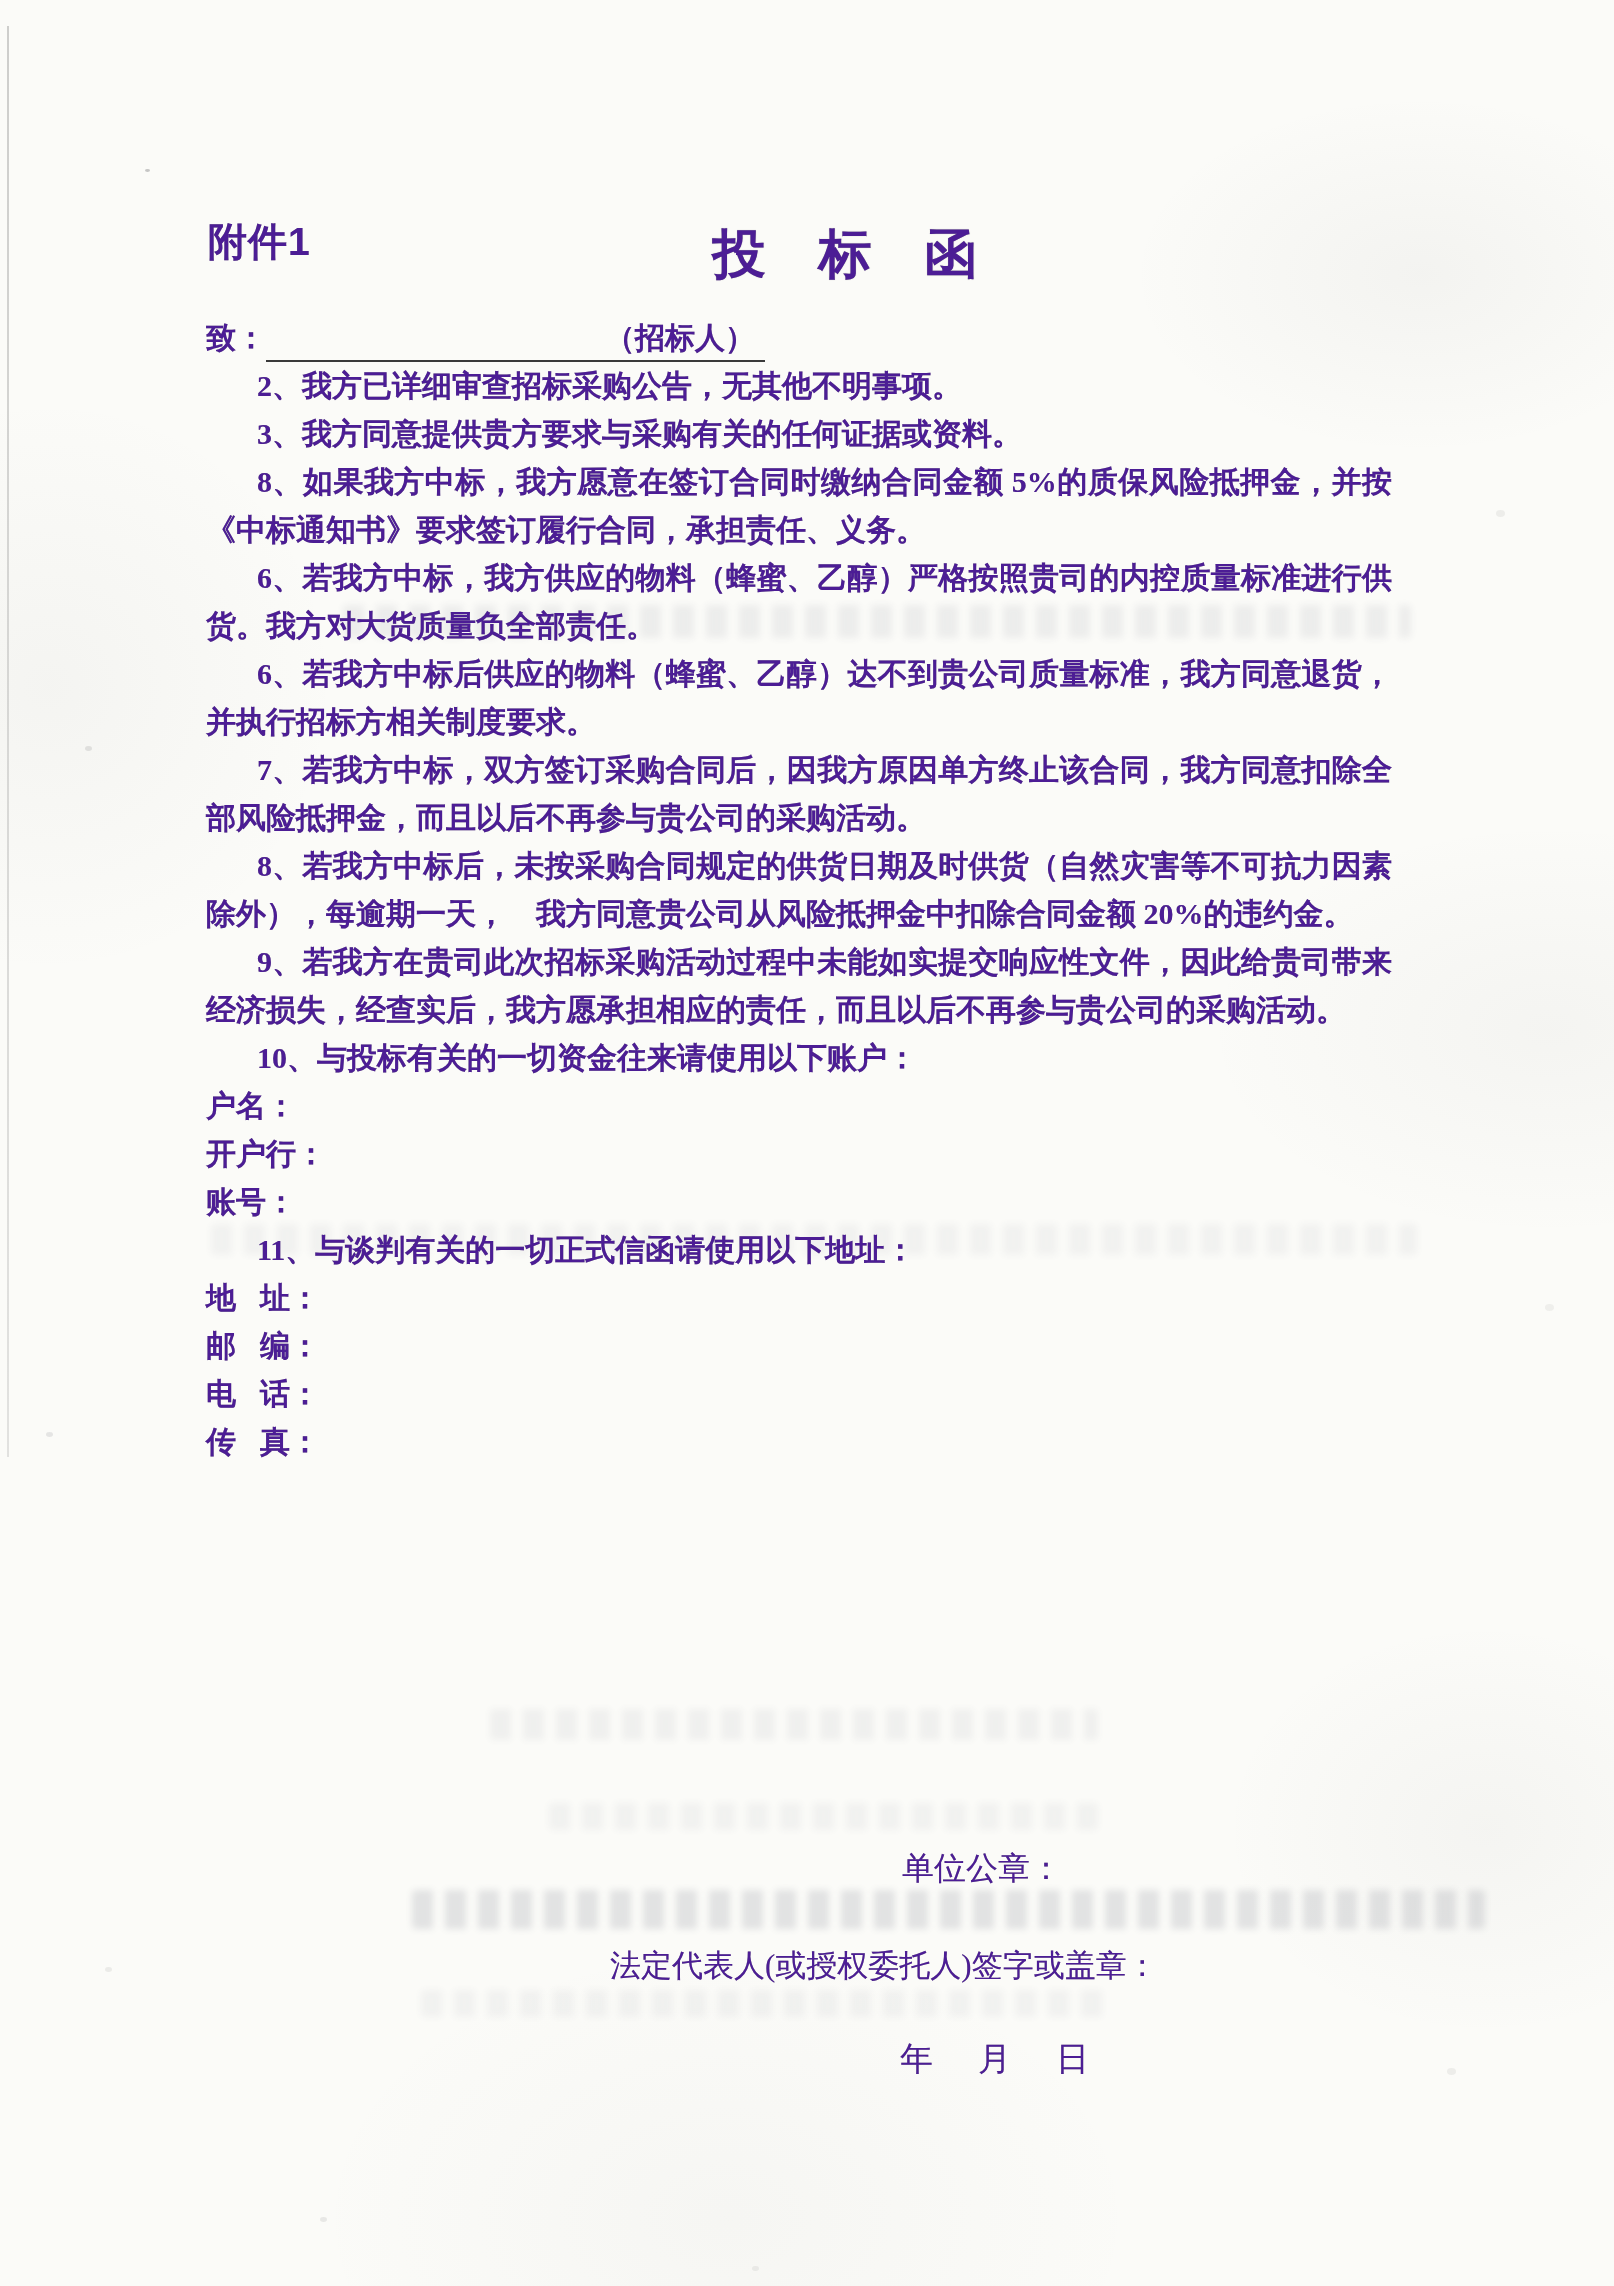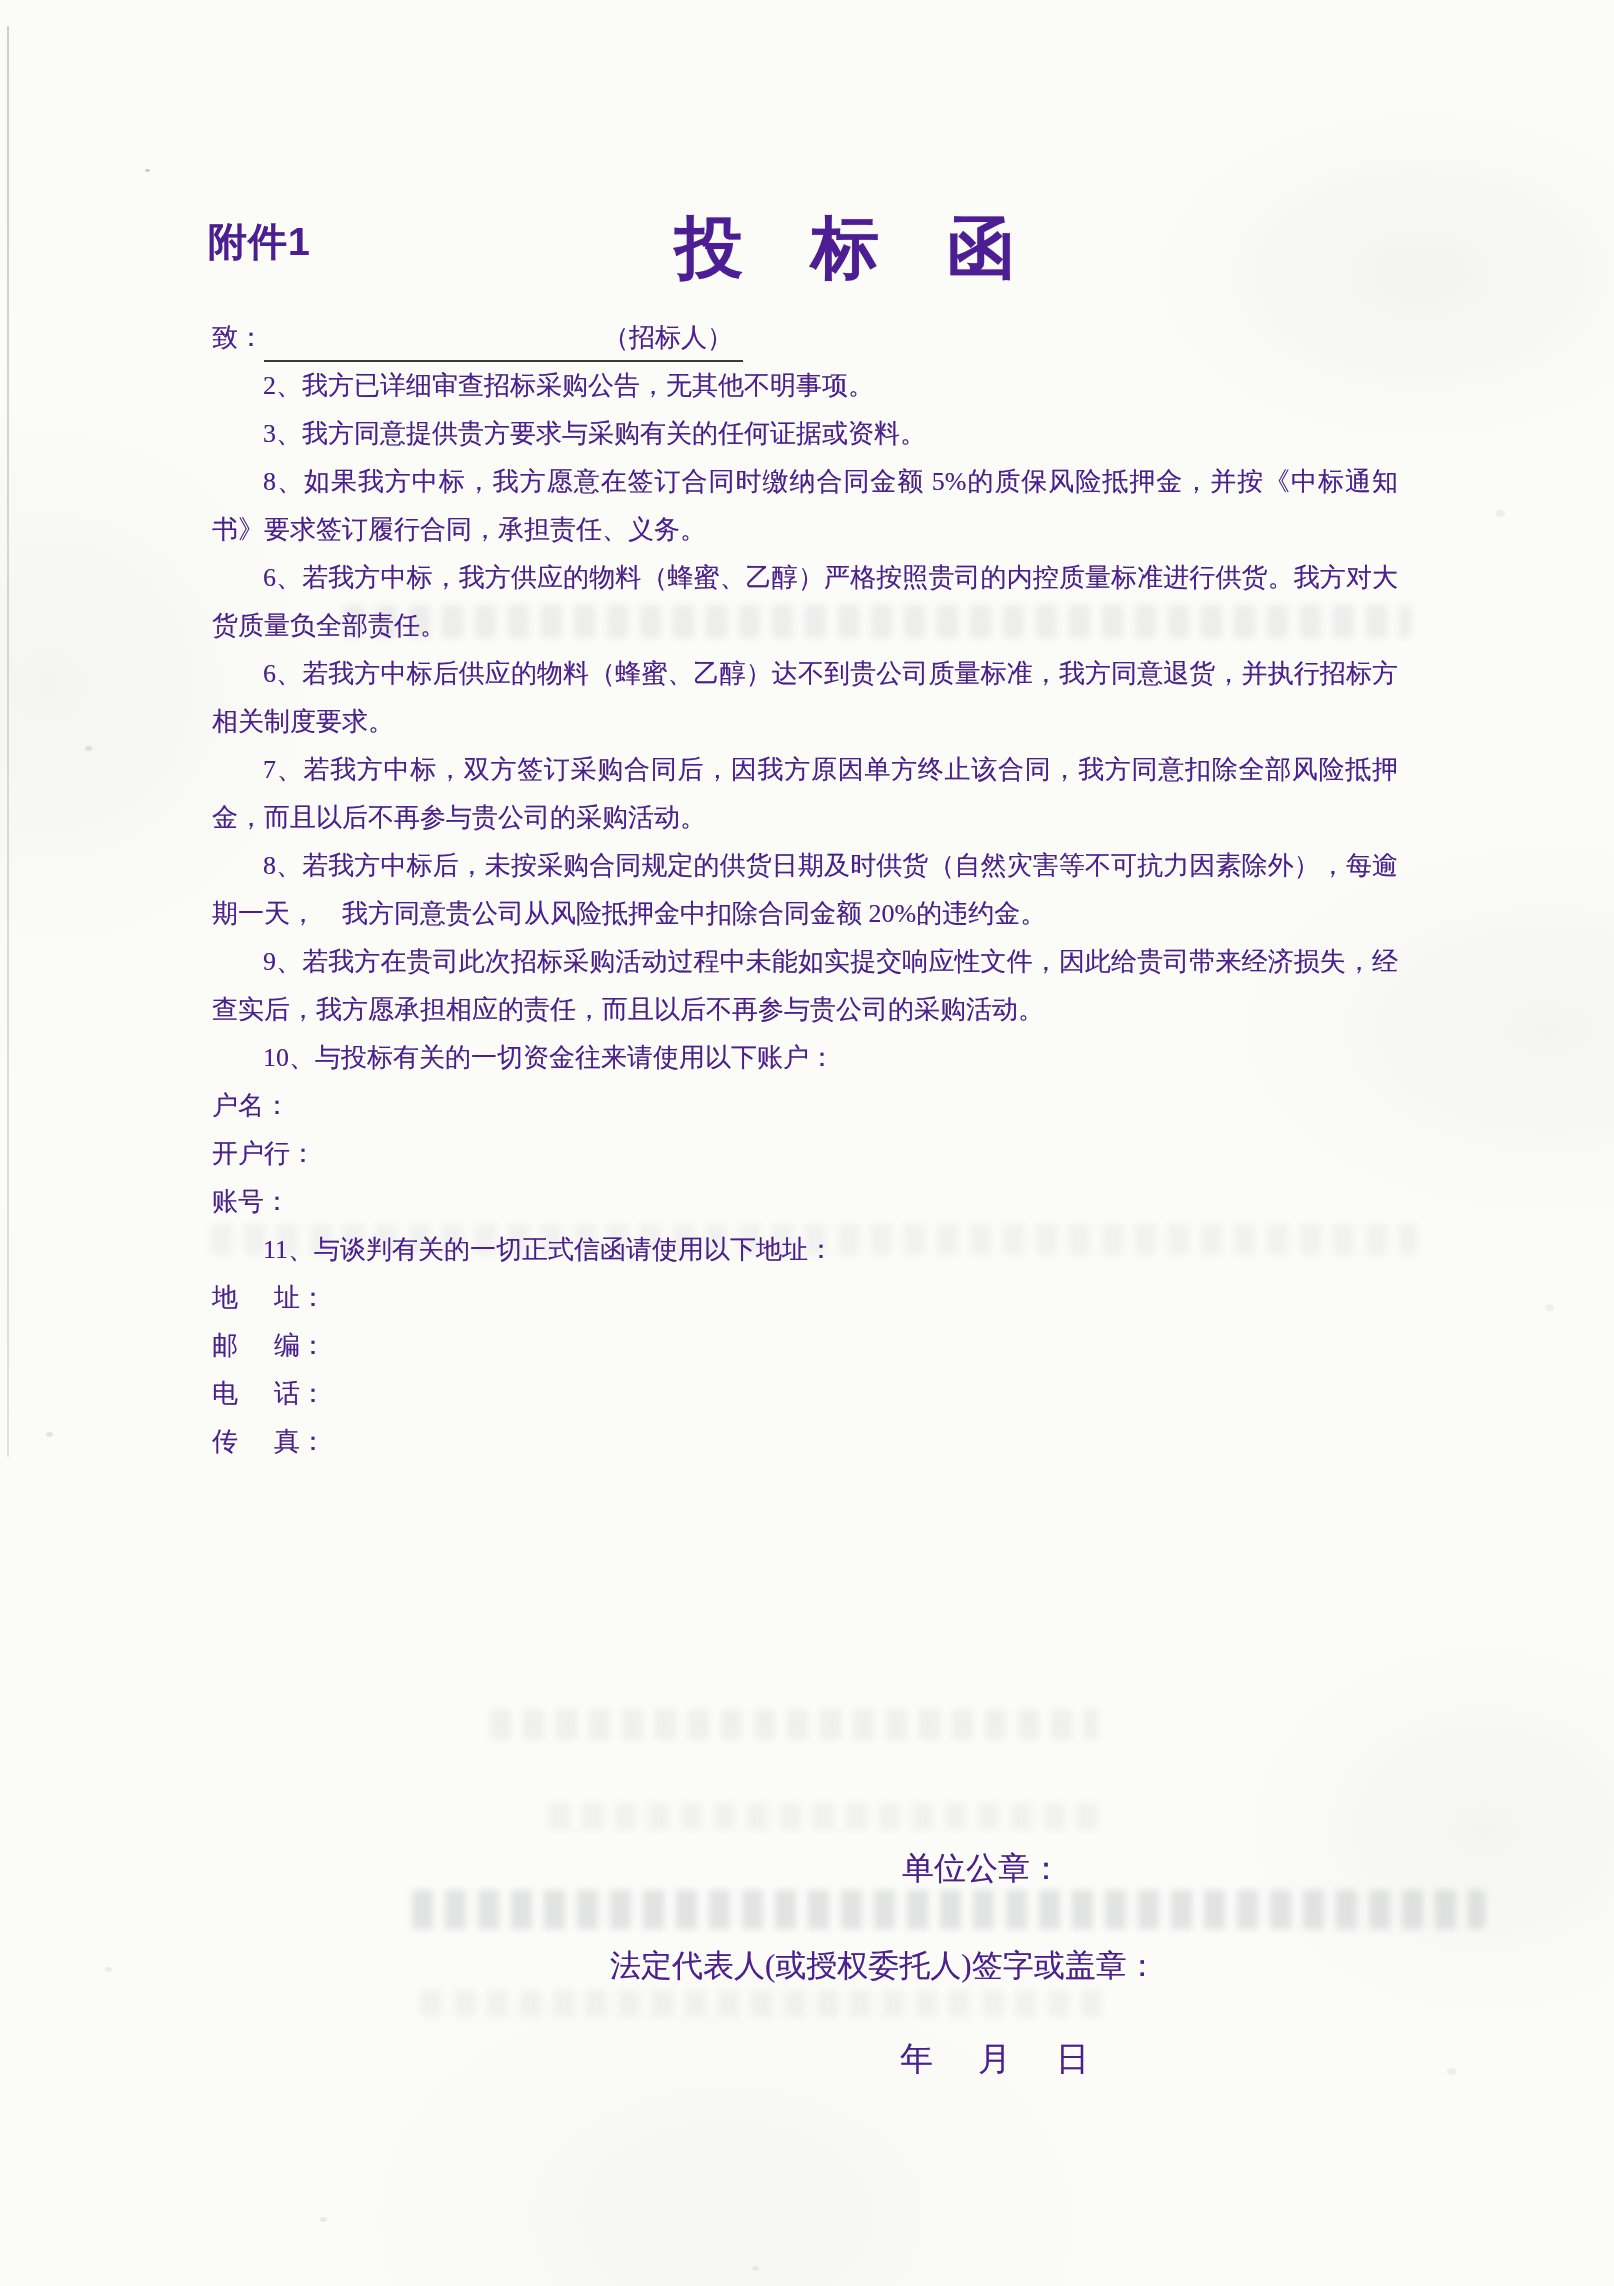--- a/index.html
+++ b/index.html
@@ -41,27 +41,28 @@
   .g2{left:211px;top:1224px;width:1206px;height:31px;opacity:.06;}
   .g3{left:490px;top:1709px;width:608px;height:31px;opacity:.07;}
   .g4{left:549px;top:1803px;width:549px;height:27.4px;opacity:.06;}
   .g5{left:412px;top:1890px;width:1073px;height:39px;opacity:.16;}
   .g6{left:421px;top:1990px;width:686px;height:27.4px;opacity:.06;}
 
   .title-row{position:absolute;left:206px;top:201px;width:1186px;height:78px;}
   .attach{position:absolute;left:2px;top:13.7px;font-size:39px;font-weight:700;
     font-family:"Liberation Sans","DejaVu Sans",sans-serif;letter-spacing:1px;
     text-shadow:0 0 0.6px rgba(40,40,40,.5);}
-  .doc-title{margin:12px;padding-left:92px;text-align:center;font-size:68px;font-weight:700;
+  .doc-title{margin:18px;padding-left:92px;text-align:center;font-size:53px;font-weight:700;
     line-height:71px;text-shadow:0 0 0.7px rgba(30,30,30,.55);}
 
   .body{
-    position:absolute;left:212px;top:314px;width:1186px;
-    font-size:26px;line-height:48px;text-align:justify;
+    position:absolute;left:206px;top:314px;width:1186px;
+    font-size:30px;line-height:48px;text-align:justify;
     text-shadow:0 0 0.6px rgba(40,40,40,.45);
+    font-weight:bold;
   }
   .body p{margin:0;padding:0;}
   .para{text-indent:51px;}
   .field-line{padding-left:33px;}
   .addr-label{display:inline-flex;justify-content:space-between;width:114px;}
   .ul-group{display:inline-block;border-bottom:2px solid #3a3a3a;padding-bottom:2.9px;line-height:39px;}
   .gap{display:inline-block;}
   .gap-salutation{width:339px;}
   .gap-tail{width:9.8px;}
   .blank{display:inline-block;border-bottom:2px solid #3a3a3a;height:33px;vertical-align:-5.9px;}

